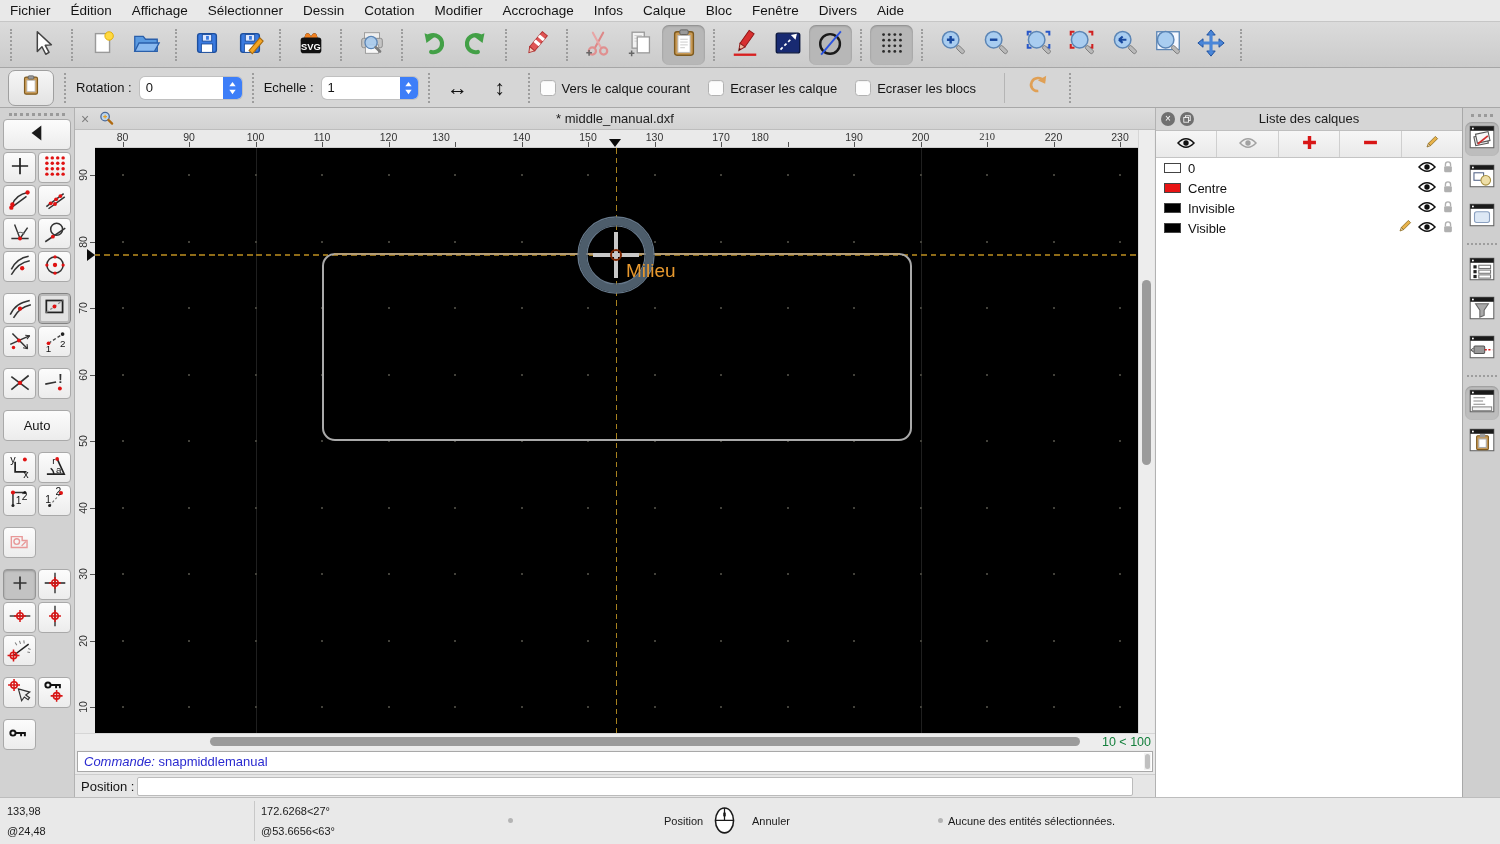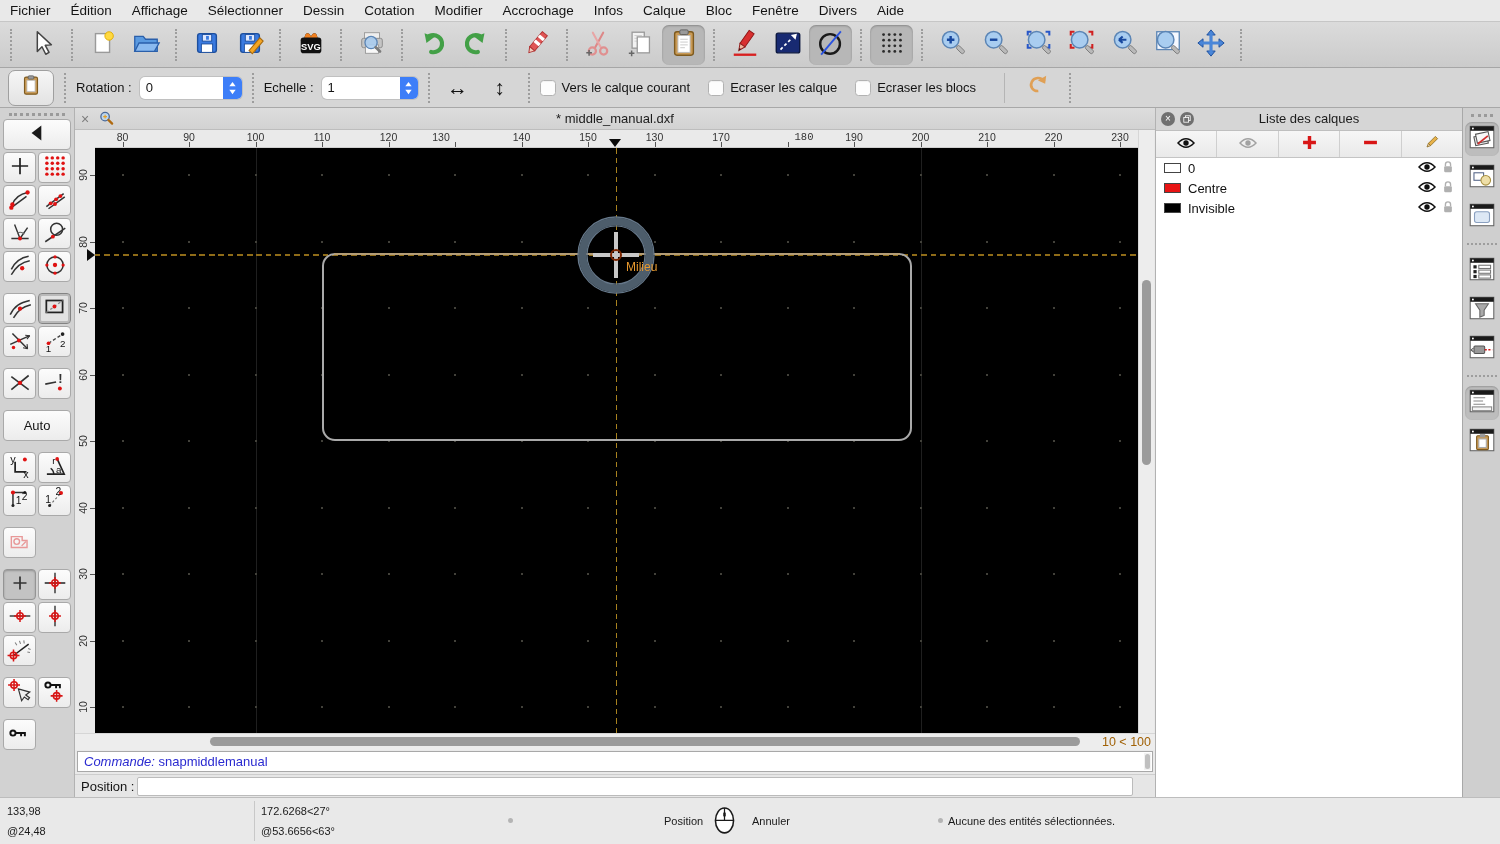--- a/index.html
+++ b/index.html
@@ -28,21 +28,21 @@
   .ob-plain{width:36px;height:34px;display:flex;align-items:center;justify-content:center;
             font-size:21px;font-weight:bold;color:#111;flex:0 0 auto}
   .ob-sep{height:30px;border-left:2px dotted #9d9d9d;margin:0 10px;flex:0 0 auto}
   .ob-sep.solid{border-left:1px solid #b5b5b5}
   .ob-label{margin-right:8px;white-space:nowrap}
   .combo{height:22px;background:#fff;border-radius:5px;box-shadow:0 0 0 1px #c0c0c0;
          display:flex;align-items:center;flex:0 0 auto}
   .combo-val{padding:0 6px;font-size:13px;min-width:66px}
   .combo-stepper{width:19px;height:22px;background:#3d7ef8;border-radius:0 5px 5px 0;
                  display:flex;align-items:center;justify-content:center}
-  .opt-check{display:flex;align-items:center;gap:6px;margin-right:18px;white-space:nowrap;flex:0 0 auto}
+  .opt-check{display:flex;align-items:flex-end;gap:6px;margin-right:18px;white-space:nowrap;flex:0 0 auto}
   .cb{width:14px;height:14px;background:#fdfdfd;border:1px solid #b2b2b2;border-radius:3.5px;
       box-shadow:inset 0 1px 1px rgba(0,0,0,.05);flex:0 0 auto}
 
   
   #workspace{position:absolute;left:0;top:108px;width:1500px;height:689px}
 
   
   #palette{position:absolute;left:0;top:0;width:75px;height:689px;background:#d2d2d2;border-right:1px solid #b2b2b2;box-sizing:border-box}
   .pal-handle{width:56px;border-top:3px dotted #9a9a9a;margin:5px auto 3px auto}
   .pal-row{display:flex;gap:2px;margin:2px 2px 2px 3px}
@@ -82,28 +82,28 @@
   #vcross{position:absolute;top:0;bottom:0;left:520.5px;width:1.5px;z-index:2;
           background:repeating-linear-gradient(180deg,#a8821f 0px,#a8821f 5.5px,transparent 5.5px,transparent 9.5px)}
   #entity-rect{position:absolute;left:227px;top:105px;width:590px;height:188px;border:2px solid #a9a9a9;
                border-radius:13px;box-sizing:border-box;z-index:3}
   #edge-highlight{position:absolute;left:239px;top:104.8px;width:566px;height:2.4px;background:#b49d76;z-index:4}
   #snap-rings{position:absolute;left:478px;top:64px;z-index:5}
   .snap-cross-h{position:absolute;left:498px;top:104.6px;width:46px;height:4.8px;background:#c8c8c8;z-index:6}
   .snap-cross-v{position:absolute;left:518.6px;top:84px;width:4.8px;height:46px;background:#c8c8c8;z-index:6}
   #snap-center{position:absolute;left:515px;top:100.6px;width:12px;height:12px;border:2.2px solid #7c2600;
                border-radius:50%;box-sizing:border-box;z-index:7}
-  #snap-label{position:absolute;left:531px;top:112px;color:#e8992e;font-size:12px;z-index:8}
+  #snap-label{position:absolute;left:531px;top:112px;color:#e8992e;font-size:19px;z-index:8}
 
   #vscroll{position:absolute;left:1063px;top:22px;width:16px;height:603px;background:#ededed;border-left:1px solid #d6d6d6;box-sizing:border-box}
   #vscroll .thumb{position:absolute;left:3px;top:150px;width:9px;height:185px;background:#9b9b9b;border-radius:5px}
   #hscrollrow{position:absolute;left:0;top:625px;width:1080px;height:17px;background:#ededed;border-top:1px solid #d6d6d6;box-sizing:border-box}
   #hscroll{position:absolute;left:0;top:0;width:1005px;height:16px}
   #hscroll .thumb{position:absolute;left:135px;top:3px;width:870px;height:9px;background:#9b9b9b;border-radius:5px}
-  #gridstatus{position:absolute;right:4px;top:1px;font-size:12.5px;color:#a16207}
+  #gridstatus{position:absolute;right:4px;top:1px;font-size:12.5px;color:#15803d}
 
   #cmdline{position:absolute;left:2px;top:643px;width:1076px;height:21px;background:#fff;border:1px solid #a8a8a8;
            box-sizing:border-box;font-size:13px;line-height:19px;padding-left:6px}
   .cmd-prompt{color:#2a2ad0;font-style:italic}
   .cmd-text{color:#2a2ad0}
   #cmdscroll{position:absolute;right:1px;top:1px;width:7px;height:17px;background:#f2f2f2}
   #cmdscroll .thumb{position:absolute;left:1px;top:1px;width:5px;height:15px;background:#c0c0c0;border-radius:3px}
 
   #posrow{position:absolute;left:0;top:666px;width:1232px;height:23px;background:#e6e6e6;border-top:1px solid #cdcdcd;box-sizing:border-box}
   #poslabel{position:absolute;left:6px;top:4px;font-size:13px}
@@ -764,27 +764,27 @@
           <span class="htick-label" style="left: 346px;">130</span>
           <div class="htick" style="left: 360px;"></div>
           <span class="htick-label" style="left: 426.5px;">140</span>
           <div class="htick" style="left: 426.5px;"></div>
           <span class="htick-label" style="left: 493px;">150</span>
           <div class="htick" style="left: 493px;"></div>
           <span class="htick-label" style="left: 559.5px;">130</span>
           <div class="htick" style="left: 559.5px;"></div>
           <span class="htick-label" style="left: 626px;">170</span>
           <div class="htick" style="left: 626px;"></div>
-          <span class="htick-label" style="left: 709px; font-family: Liberation Mono, monospace;">180</span>
+          <span class="htick-label" style="left: 665px;">180</span>
           <div class="htick" style="left: 692.5px;"></div>
           <span class="htick-label" style="left: 759px;">190</span>
           <div class="htick" style="left: 759px;"></div>
           <span class="htick-label" style="left: 825.5px;">200</span>
           <div class="htick" style="left: 825.5px;"></div>
-          <span class="htick-label" style="left: 892px;">210</span>
+          <span class="htick-label" style="left: 892px; font-family: Liberation Serif, serif;">210</span>
           <div class="htick" style="left: 892px;"></div>
           <span class="htick-label" style="left: 958.5px;">220</span>
           <div class="htick" style="left: 958.5px;"></div>
           <span class="htick-label" style="left: 1025px;">230</span>
           <div class="htick" style="left: 1025px;"></div>
         </div>
       <div id="vruler">
           <div id="vmarker"></div>
           <span class="vtick-label" style="top: 27px;">90</span>
           <div class="vtick" style="top: 27px;"></div>
@@ -1071,20 +1071,40 @@
               <span><svg viewBox="0 0 18 12" width="18" height="12">
                   <path d="M1 6 Q9 -2.5 17 6 Q9 14.5 1 6 Z" fill="none" stroke="#111" stroke-width="1.5"></path>
                   <circle cx="9" cy="6" r="2.7" fill="#111"></circle>
                 </svg></span>
               <span><svg viewBox="0 0 14 16" width="12" height="14">
                   <path d="M4 7 V5 a3 3 0 0 1 6 0 v2" fill="none" stroke="#b0b0b0" stroke-width="1.6"></path>
                   <rect x="2.5" y="7" width="9" height="7" rx="1.2" fill="#b0b0b0"></rect>
                 </svg></span>
             </span>
           </div>
+          <div class="layer-row">
+            <span class="swatch" style="background: rgb(0, 0, 0);"></span>
+            <span class="layer-name">Visible</span>
+            <span class="layer-icons">
+              <span><svg viewBox="0 0 16 16" width="15" height="15">
+                  <g transform="rotate(45 8 8)">
+                    <rect x="6.3" y="0.5" width="3.4" height="10.5" fill="#e8b24a" stroke="#8a6a20" stroke-width="0.8"></rect>
+                    <path d="M6.3 11 h3.4 L8 14.8 z" fill="#f0d0a0" stroke="#8a6a20" stroke-width="0.8"></path>
+                  </g>
+                </svg></span>
+              <span><svg viewBox="0 0 18 12" width="18" height="12">
+                  <path d="M1 6 Q9 -2.5 17 6 Q9 14.5 1 6 Z" fill="none" stroke="#111" stroke-width="1.5"></path>
+                  <circle cx="9" cy="6" r="2.7" fill="#111"></circle>
+                </svg></span>
+              <span><svg viewBox="0 0 14 16" width="12" height="14">
+                  <path d="M4 7 V5 a3 3 0 0 1 6 0 v2" fill="none" stroke="#b0b0b0" stroke-width="1.6"></path>
+                  <rect x="2.5" y="7" width="9" height="7" rx="1.2" fill="#b0b0b0"></rect>
+                </svg></span>
+            </span>
+          </div>
         </div>
     </div>
 
     <div id="dock">
       <div class="dock-handle"></div>
       <div id="dock-items">
           <div class="dock-item active">
             <span><svg viewBox="0 0 28 28" width="30" height="30">
                 <rect x="3" y="4" width="22" height="20" fill="#fff" stroke="#666"></rect>
                 <rect x="3" y="4" width="22" height="4.2" fill="#1a1a1a"></rect>

